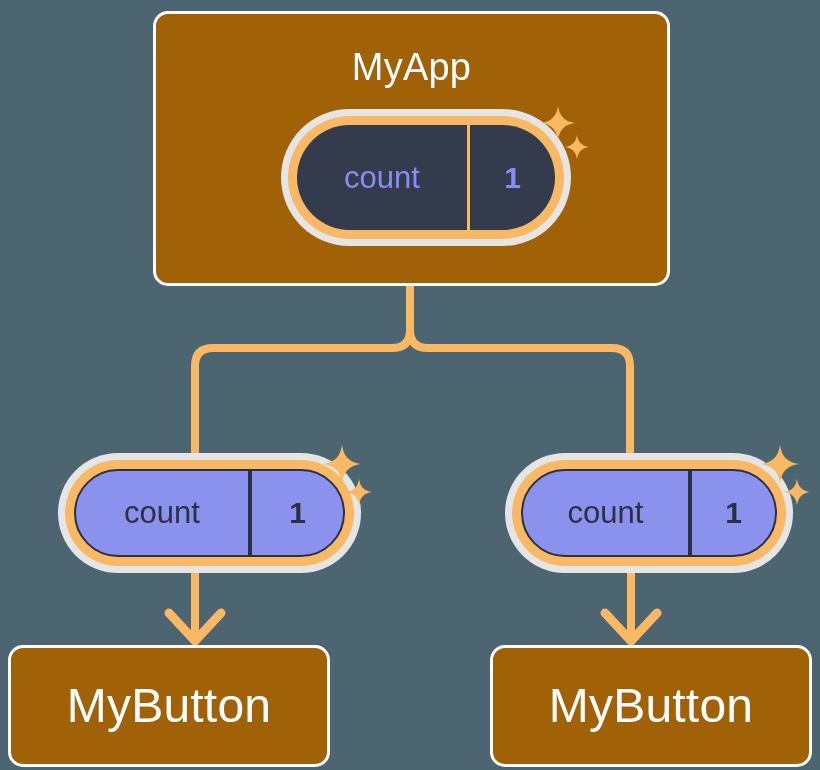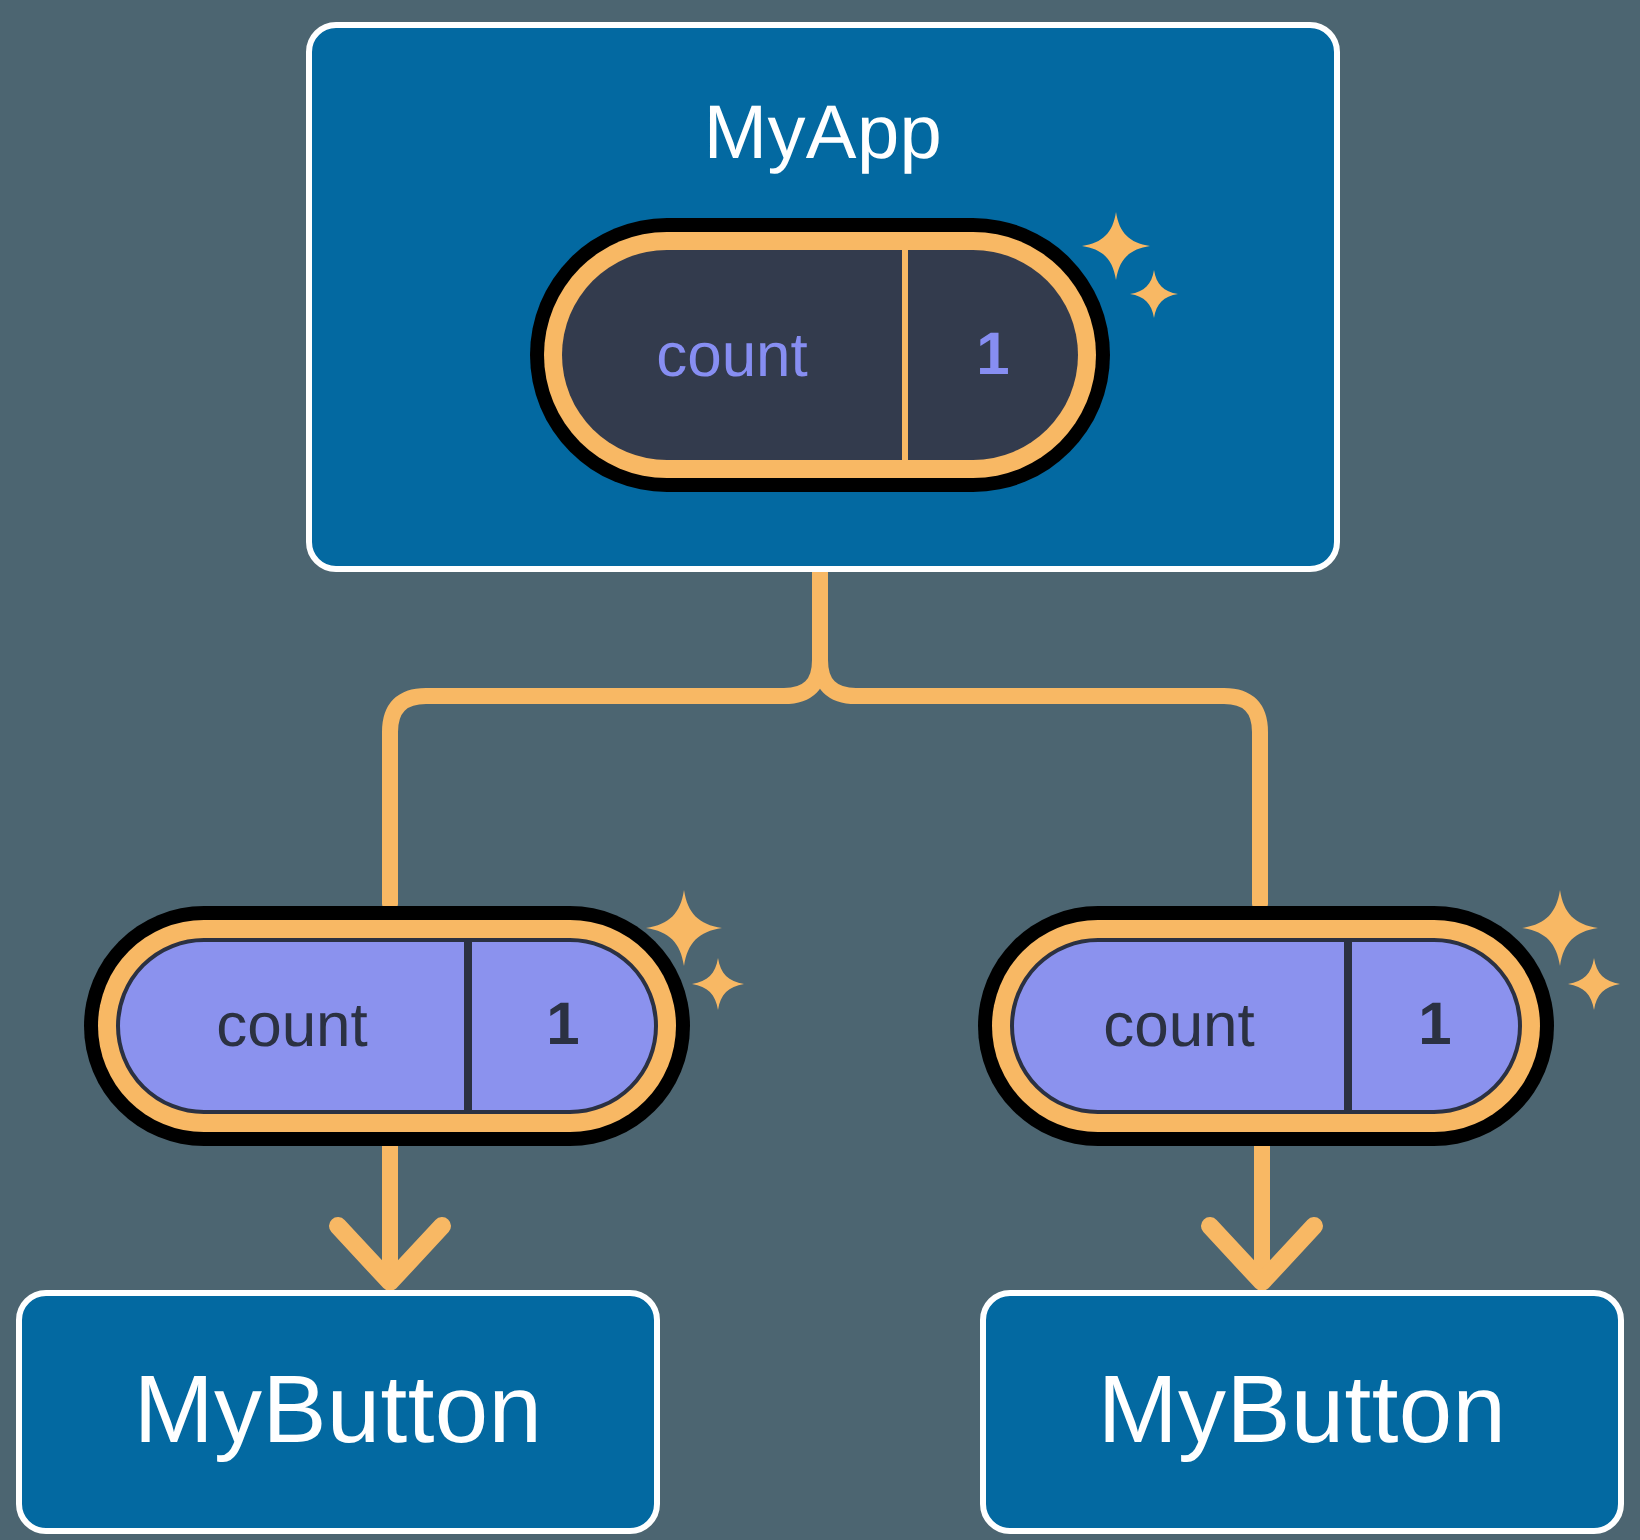--- a/index.html
+++ b/index.html
@@ -25,21 +25,21 @@
     left: 0;
     top: 0;
     width: 820px;
     height: 770px;
     pointer-events: none;
   }
 
   
   .comp-box {
     position: absolute;
-    background: #0369a1;
+    background: #a16207;
     border: 3px solid #ffffff;
     border-radius: 15px;
     box-sizing: border-box;
     display: flex;
     align-items: center;
     justify-content: center;
   }
   .comp-box.root {
     align-items: flex-start;
     justify-content: center;
@@ -58,25 +58,25 @@
   .comp-title.leaf-title {
     font-size: 48px;
   }
 
   
   .pill-wrap {
     position: absolute;
   }
   .pill {
     position: absolute;
-    left: 0;
+    left: 16px;
     top: 0;
     box-sizing: border-box;
     border-radius: 999px;
-    background: #000000;            
+    background: #e5e5e5;            
     padding: 7px;
     box-shadow: 0 0 0 0 transparent;
   }
   .pill-mid {
     box-sizing: border-box;
     width: 100%;
     height: 100%;
     border-radius: 999px;
     background: #f8b864;            
     padding: 9px;

